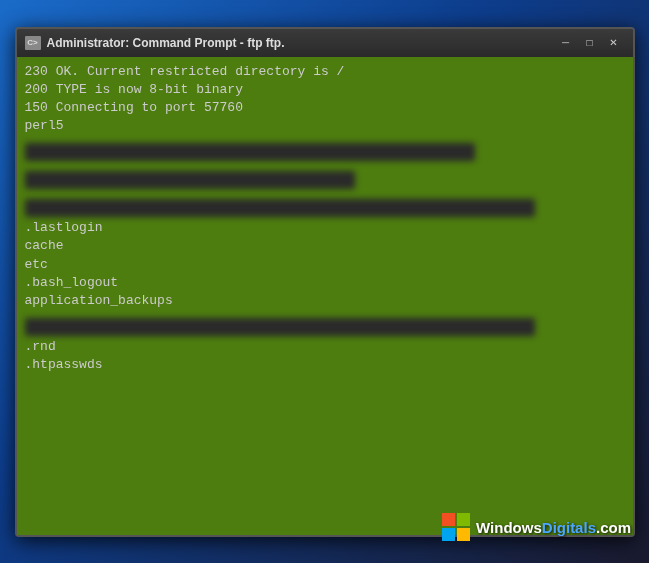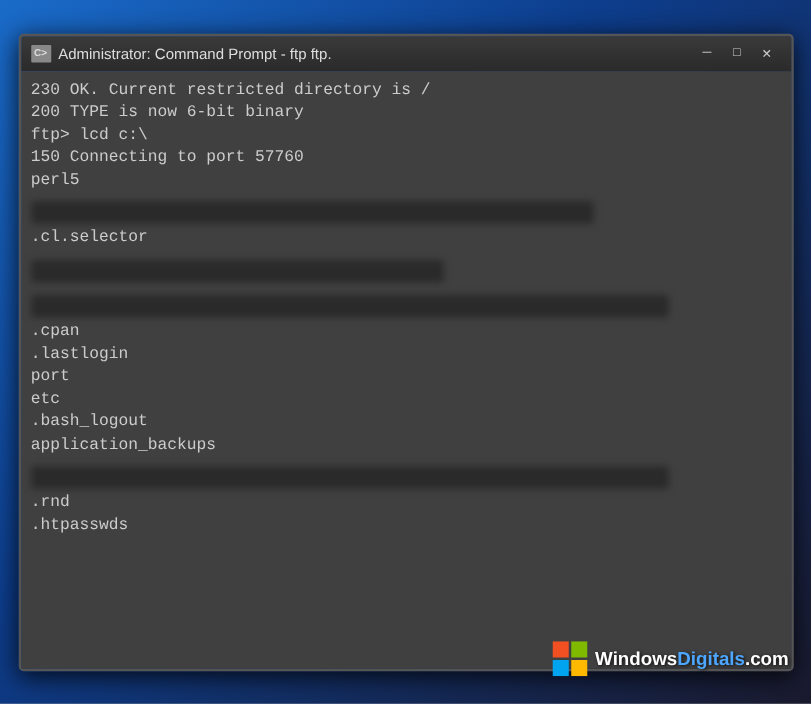--- a/index.html
+++ b/index.html
@@ -40,41 +40,41 @@
       display: flex;
       align-items: center;
       justify-content: center;
       font-size: 8px;
       color: #ddd;
       font-weight: bold;
     }
     .title-bar-text {
       color: #ddd;
       font-size: 12px;
-      font-weight: normal;
+      font-weight: bold;
       flex: 1;
     }
     .title-bar-controls {
       display: flex;
       gap: 2px;
     }
     .title-btn {
       width: 22px;
       height: 18px;
       display: flex;
       align-items: center;
       justify-content: center;
       font-size: 10px;
       color: #ccc;
       cursor: pointer;
       background: transparent;
       border: none;
     }
     .terminal {
-      background: #404040;
+      background: #4d7c0f;
       flex: 1;
       padding: 6px 8px;
       overflow-y: auto;
       font-family: 'Courier New', Consolas, monospace;
       font-size: 13px;
       color: #ccc;
       line-height: 1.4;
     }
     .line {
       display: block;
@@ -124,34 +124,31 @@
     </div>
     <span class="title-bar-text">Administrator: Command Prompt - ftp ftp.</span>
     <div class="title-bar-controls">
       <button class="title-btn">─</button>
       <button class="title-btn">□</button>
       <button class="title-btn close">✕</button>
     </div>
   </div>
   <div class="terminal">
     <span class="line">230 OK. Current restricted directory is /</span>
-    <span class="line">200 TYPE is now 6-bit binary</span>
-    <span class="line">ftp&gt; lcd c:\</span>
+    <span class="line">200 TYPE is now 8-bit binary</span>
     <span class="line">150 Connecting to port 57760</span>
     <span class="line">perl5</span>
     <span class="section-gap"></span>
     <span class="blurred-line long"></span>
-    <span class="line">.cl.selector</span>
     <span class="section-gap"></span>
     <span class="blurred-line medium"></span>
     <span class="section-gap"></span>
     <span class="blurred-line vlong"></span>
-    <span class="line">.cpan</span>
     <span class="line">.lastlogin</span>
-    <span class="line">port</span>
+    <span class="line">cache</span>
     <span class="line">etc</span>
     <span class="line">.bash_logout</span>
     <span class="line">application_backups</span>
     <span class="section-gap"></span>
     <span class="blurred-line vlong"></span>
     <span class="line">.rnd</span>
     <span class="line">.htpasswds</span>
 
   </div>
 </div>

